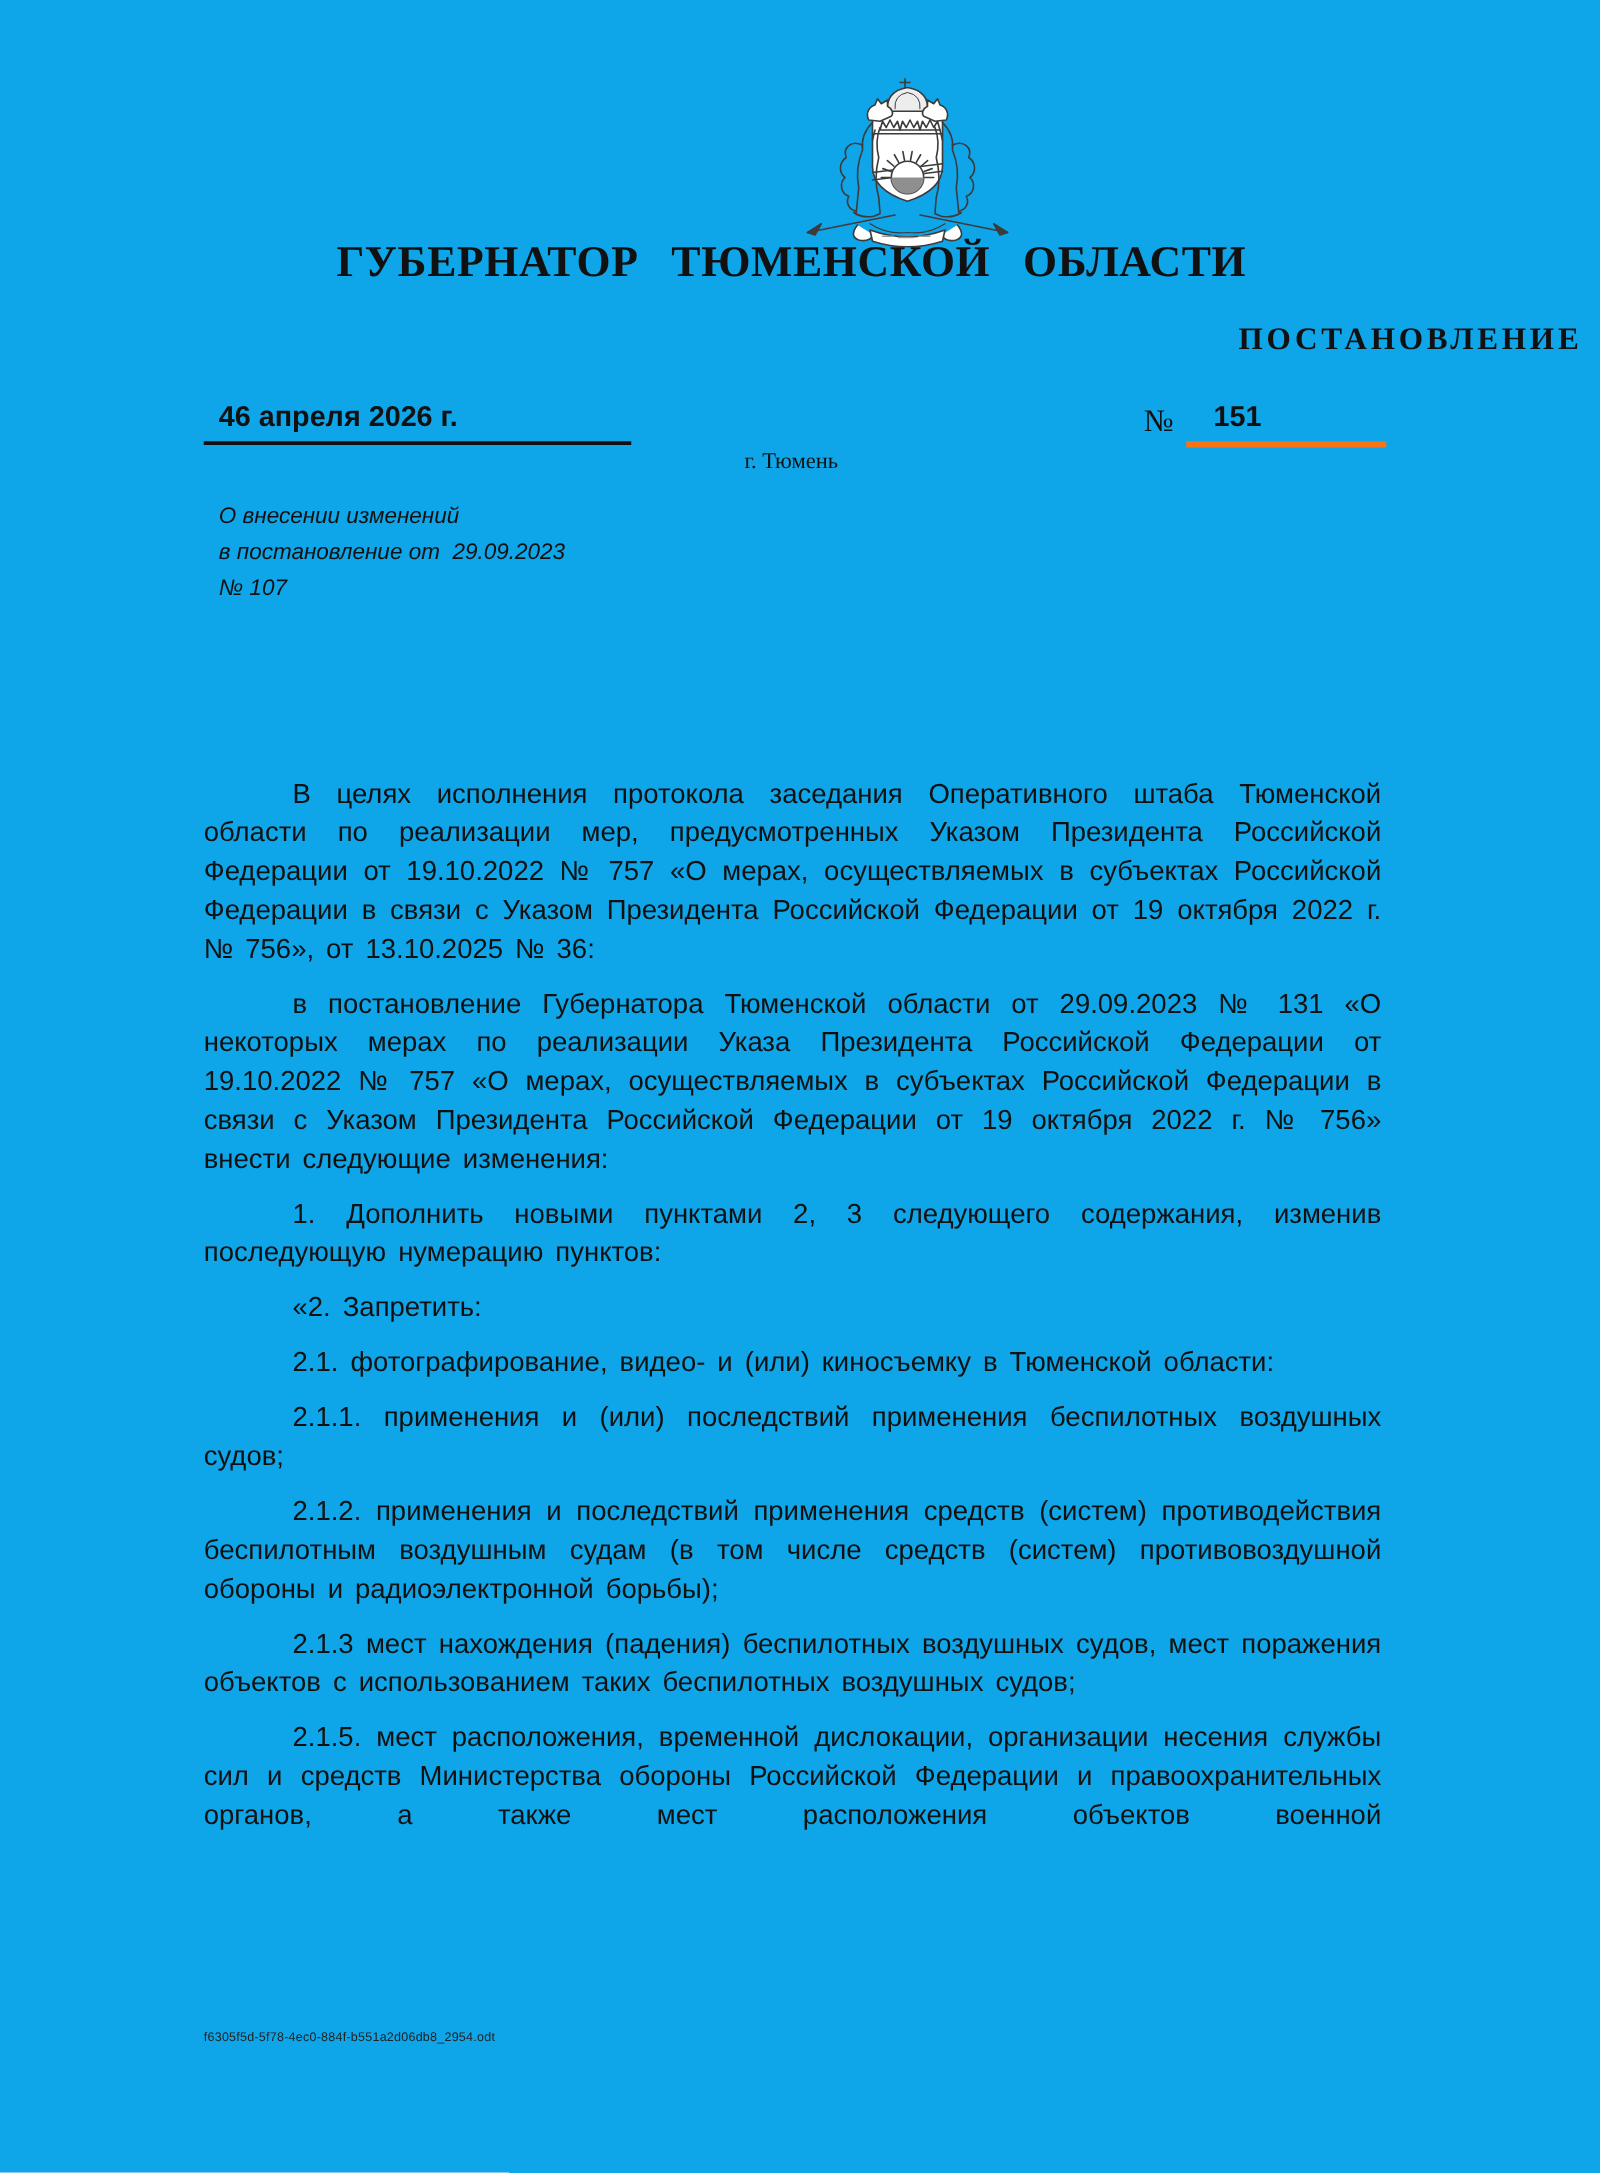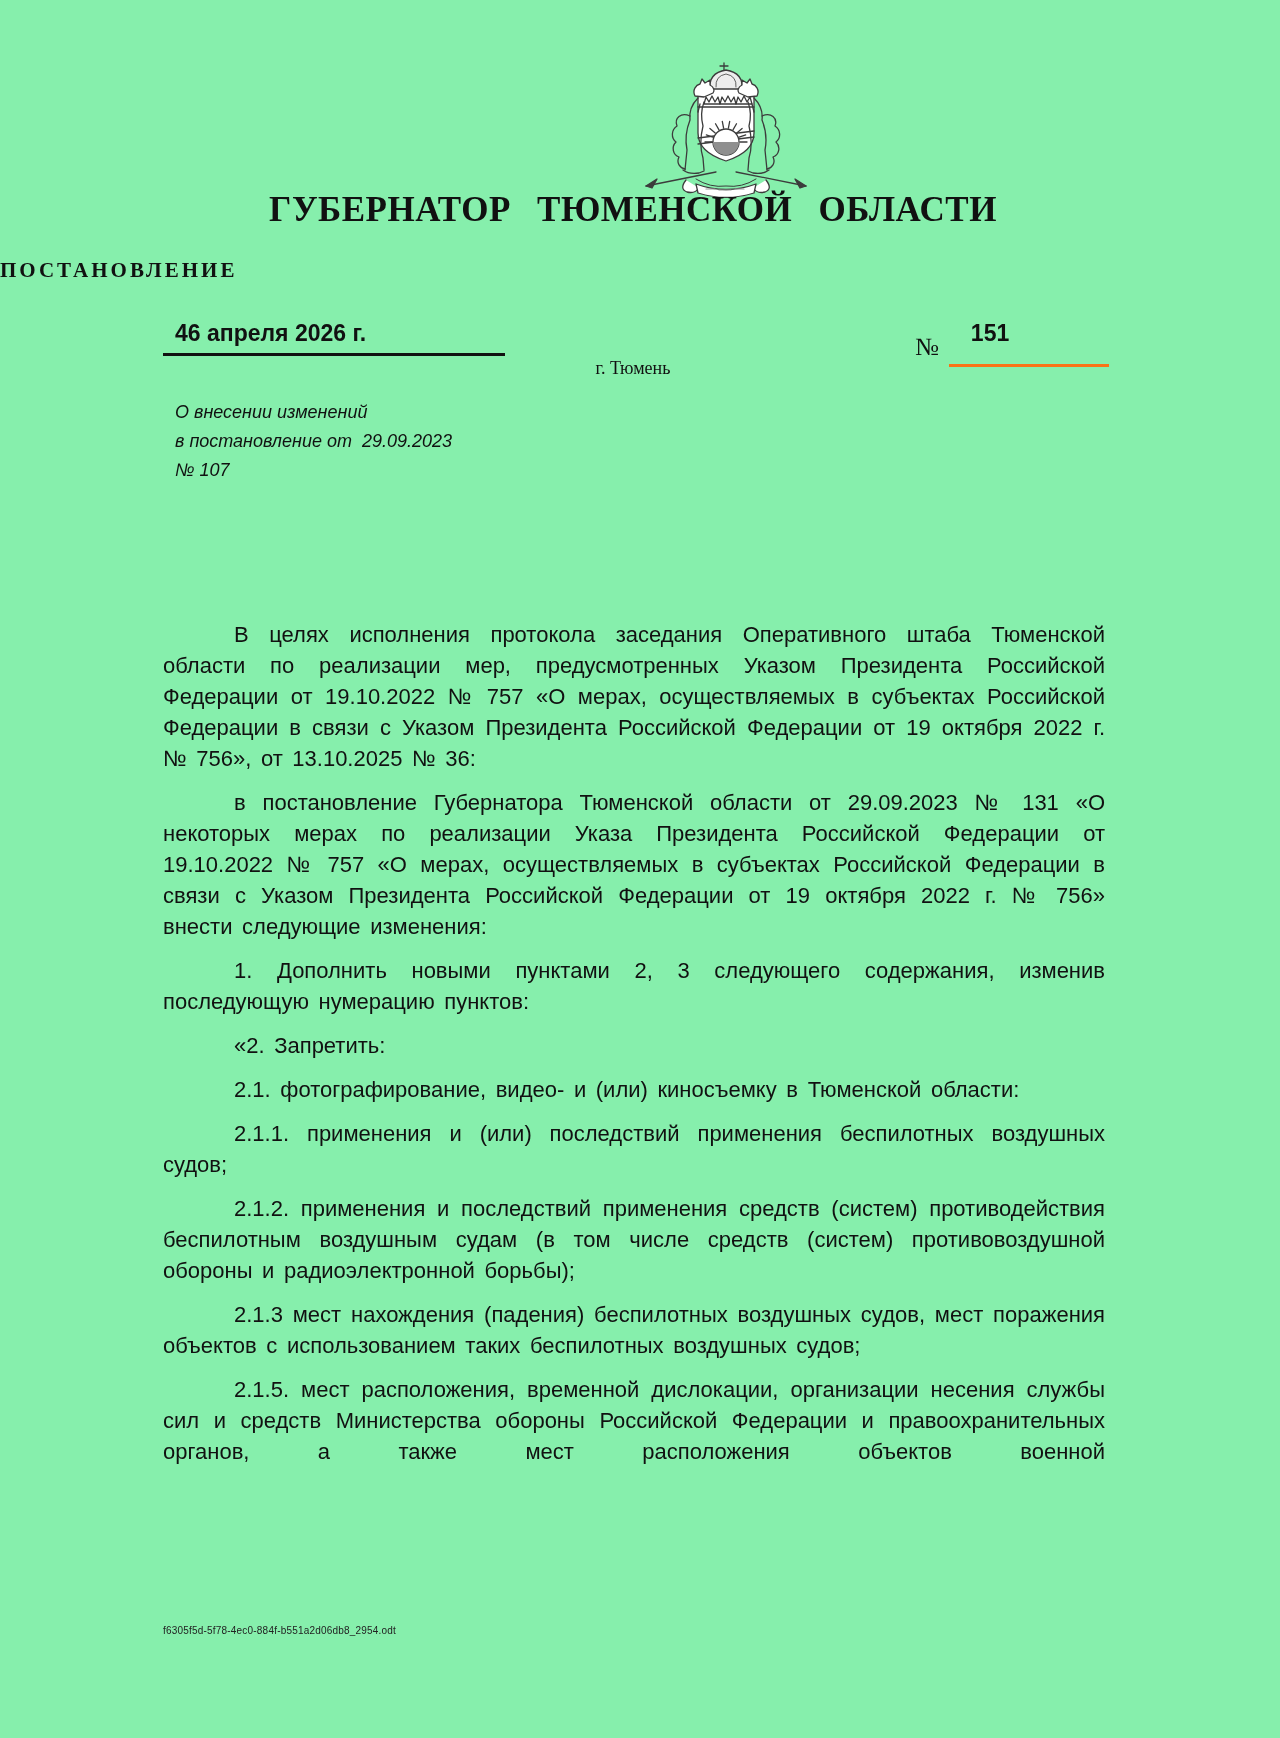--- a/index.html
+++ b/index.html
@@ -1,63 +1,63 @@
 <!DOCTYPE html>
 <html lang="ru"><head>
 <meta charset="utf-8">
 <style>
   html,body{margin:0;padding:0;background:#e9e9e9;}
   .page{
     position:relative;
     width:1280px;height:1738px;
     margin:0 auto;
-    background:#86efac;
+    background:#0ea5e9;
     color:#111;
     font-family:"Liberation Sans",sans-serif;
     overflow:hidden;
   }
   
   .emblem{position:absolute;left:638px;top:58px;width:180px;height:140px;}
   .emblem svg{width:100%;height:100%;}
   
   .authority{
     position:absolute;left:0;right:14px;top:190px;
     text-align:center;
     font-family:"Liberation Serif",serif;
     font-weight:bold;font-size:35px;
     word-spacing:17px;letter-spacing:.5px;
     white-space:nowrap;
   }
   .doctype{
     position:absolute;left:0;right:14px;top:258px;
-    text-align:left;
+    text-align:right;
     font-family:"Liberation Serif",serif;
-    font-weight:bold;font-size:21px;letter-spacing:3px;
+    font-weight:bold;font-size:25px;letter-spacing:3px;
   }
   
   .date-box{
     position:absolute;left:163px;top:320px;
     width:330px;
     border-bottom:3px solid #111;
     padding:0 0 6px 12px;
     font-weight:bold;font-size:23px;
     white-space:nowrap;
   }
   .num-box{
     position:absolute;top:320px;left:915px;
     display:flex;align-items:flex-end;
   }
   .num-sign{
     font-family:"Liberation Serif",serif;
     font-size:25px;padding-bottom:6px;
   }
   .num-value{
     margin-left:10px;width:138px;
-    border-bottom:3px solid #f97316;
-    padding:0 0 17px 22px;
+    border-bottom:5px solid #f97316;
+    padding:0 0 6px 22px;
     font-weight:bold;font-size:23px;
   }
   .city{
     position:absolute;left:0;right:14px;top:358px;
     text-align:center;
     font-family:"Liberation Serif",serif;
     font-size:18px;
   }
   
   .subject{

